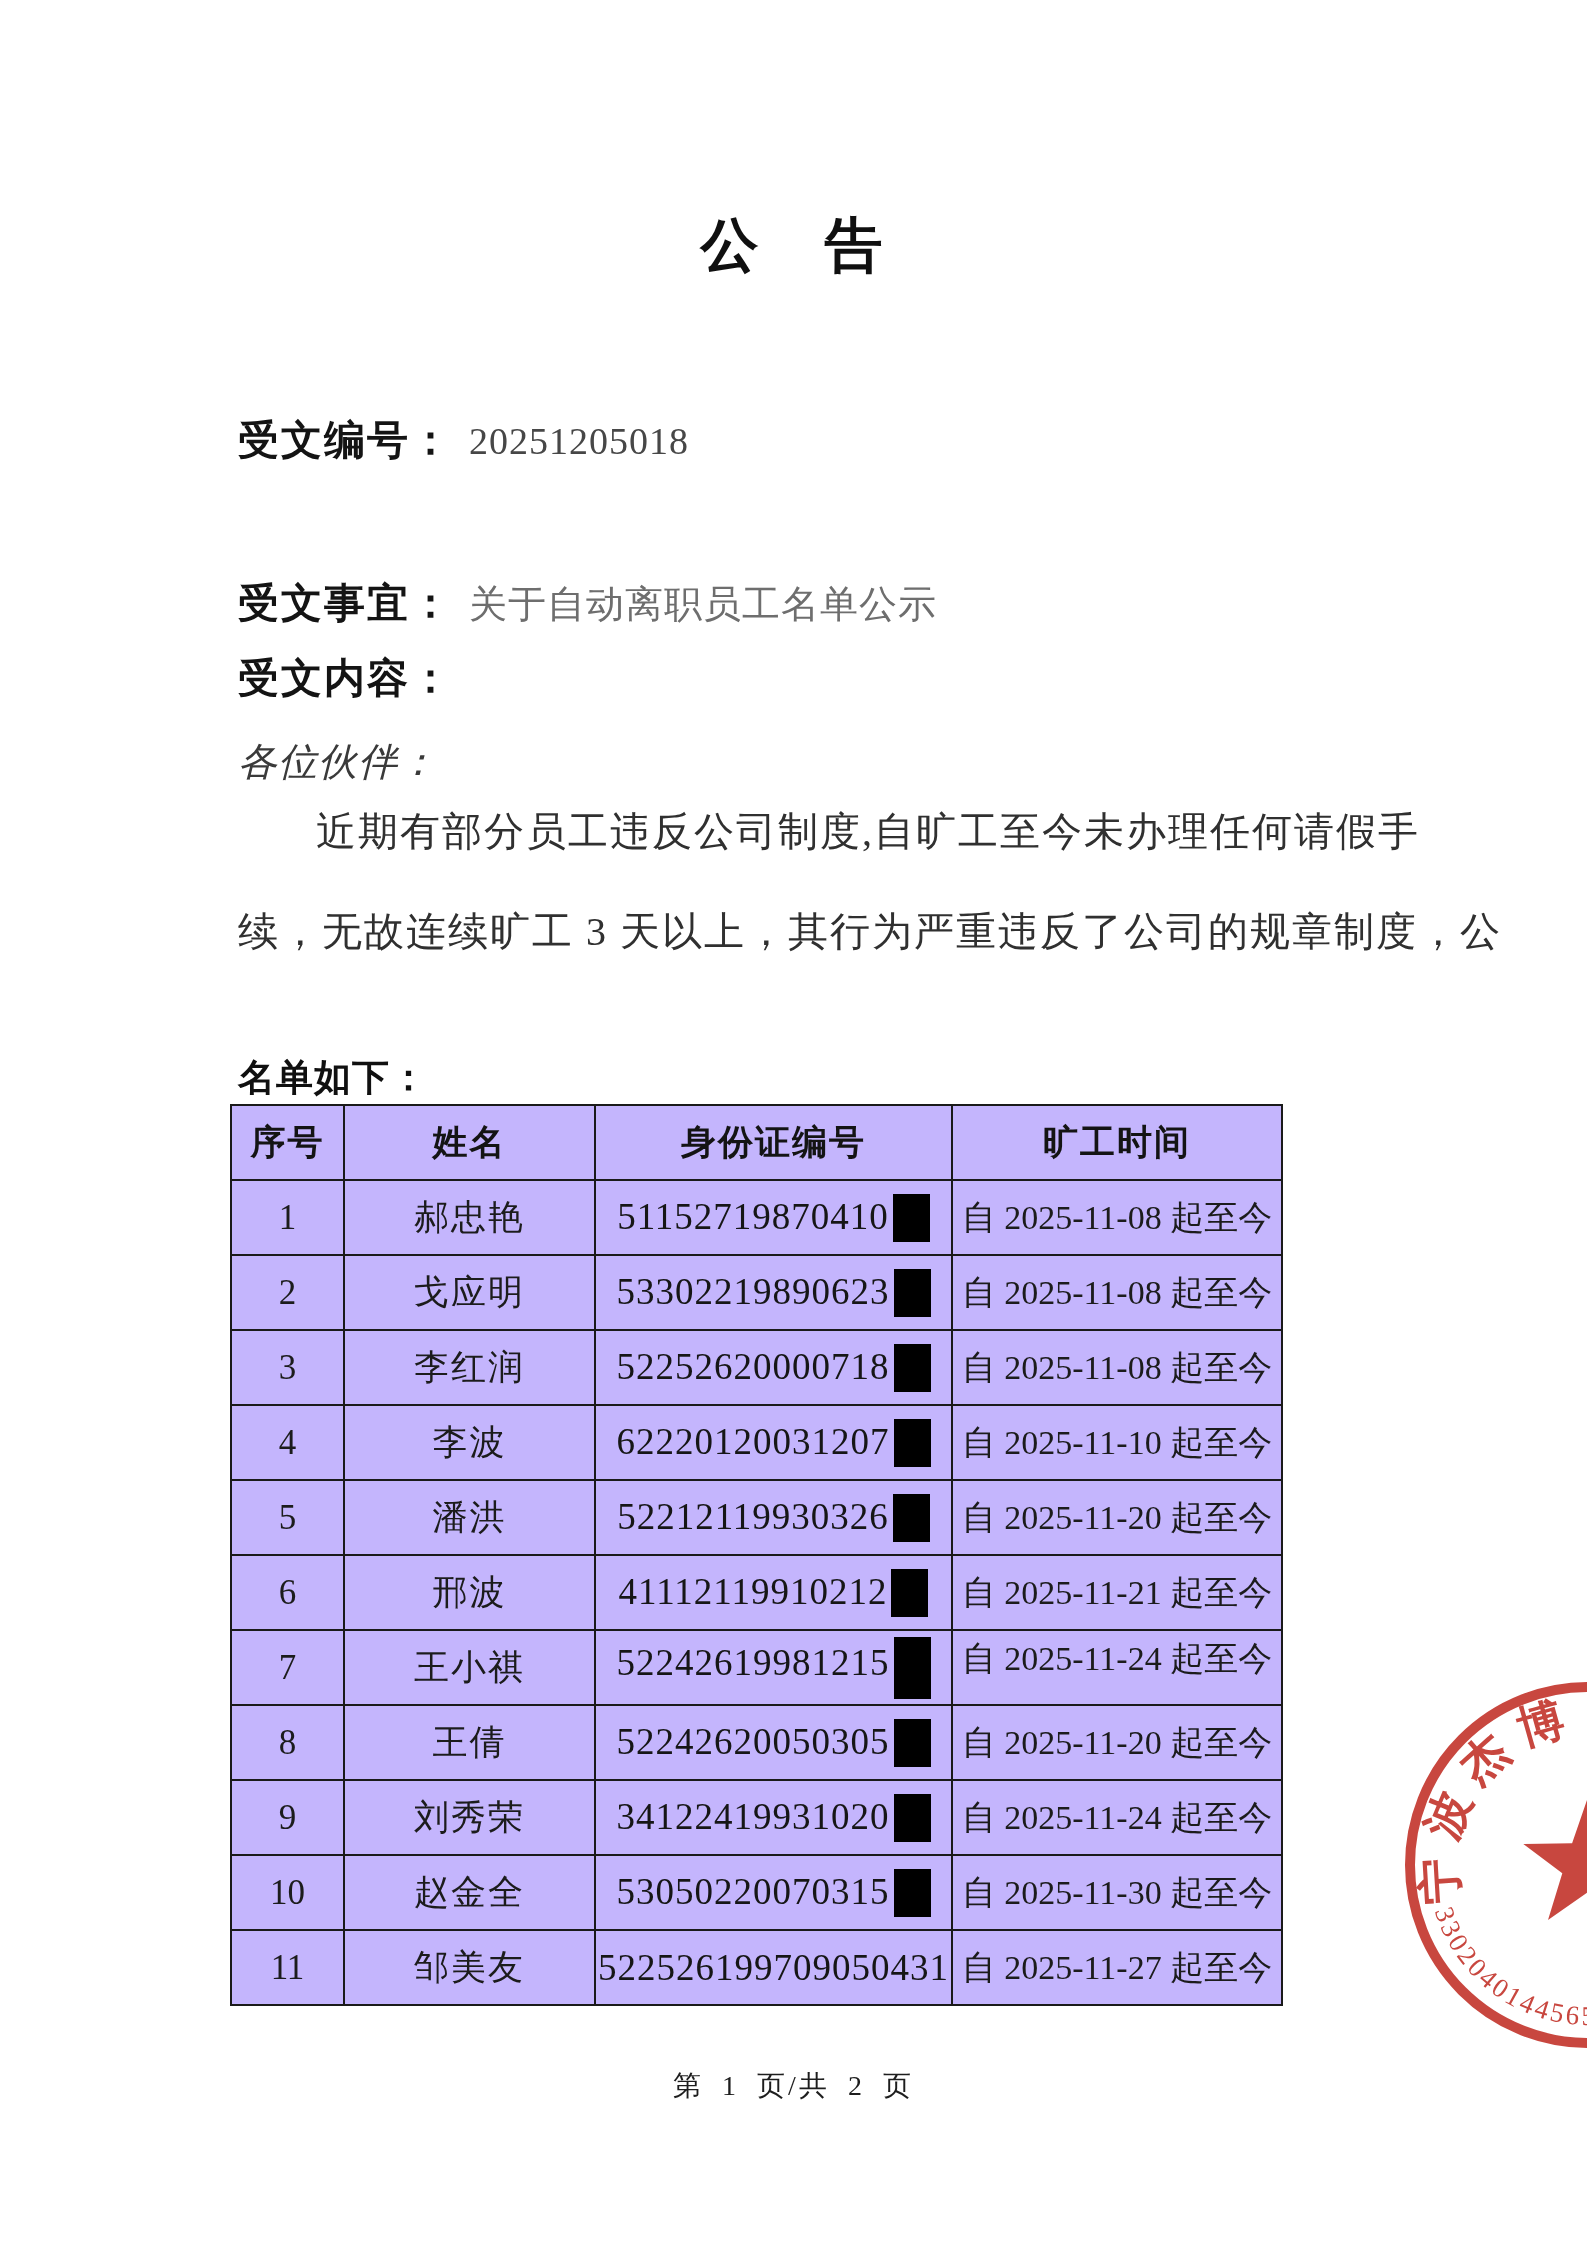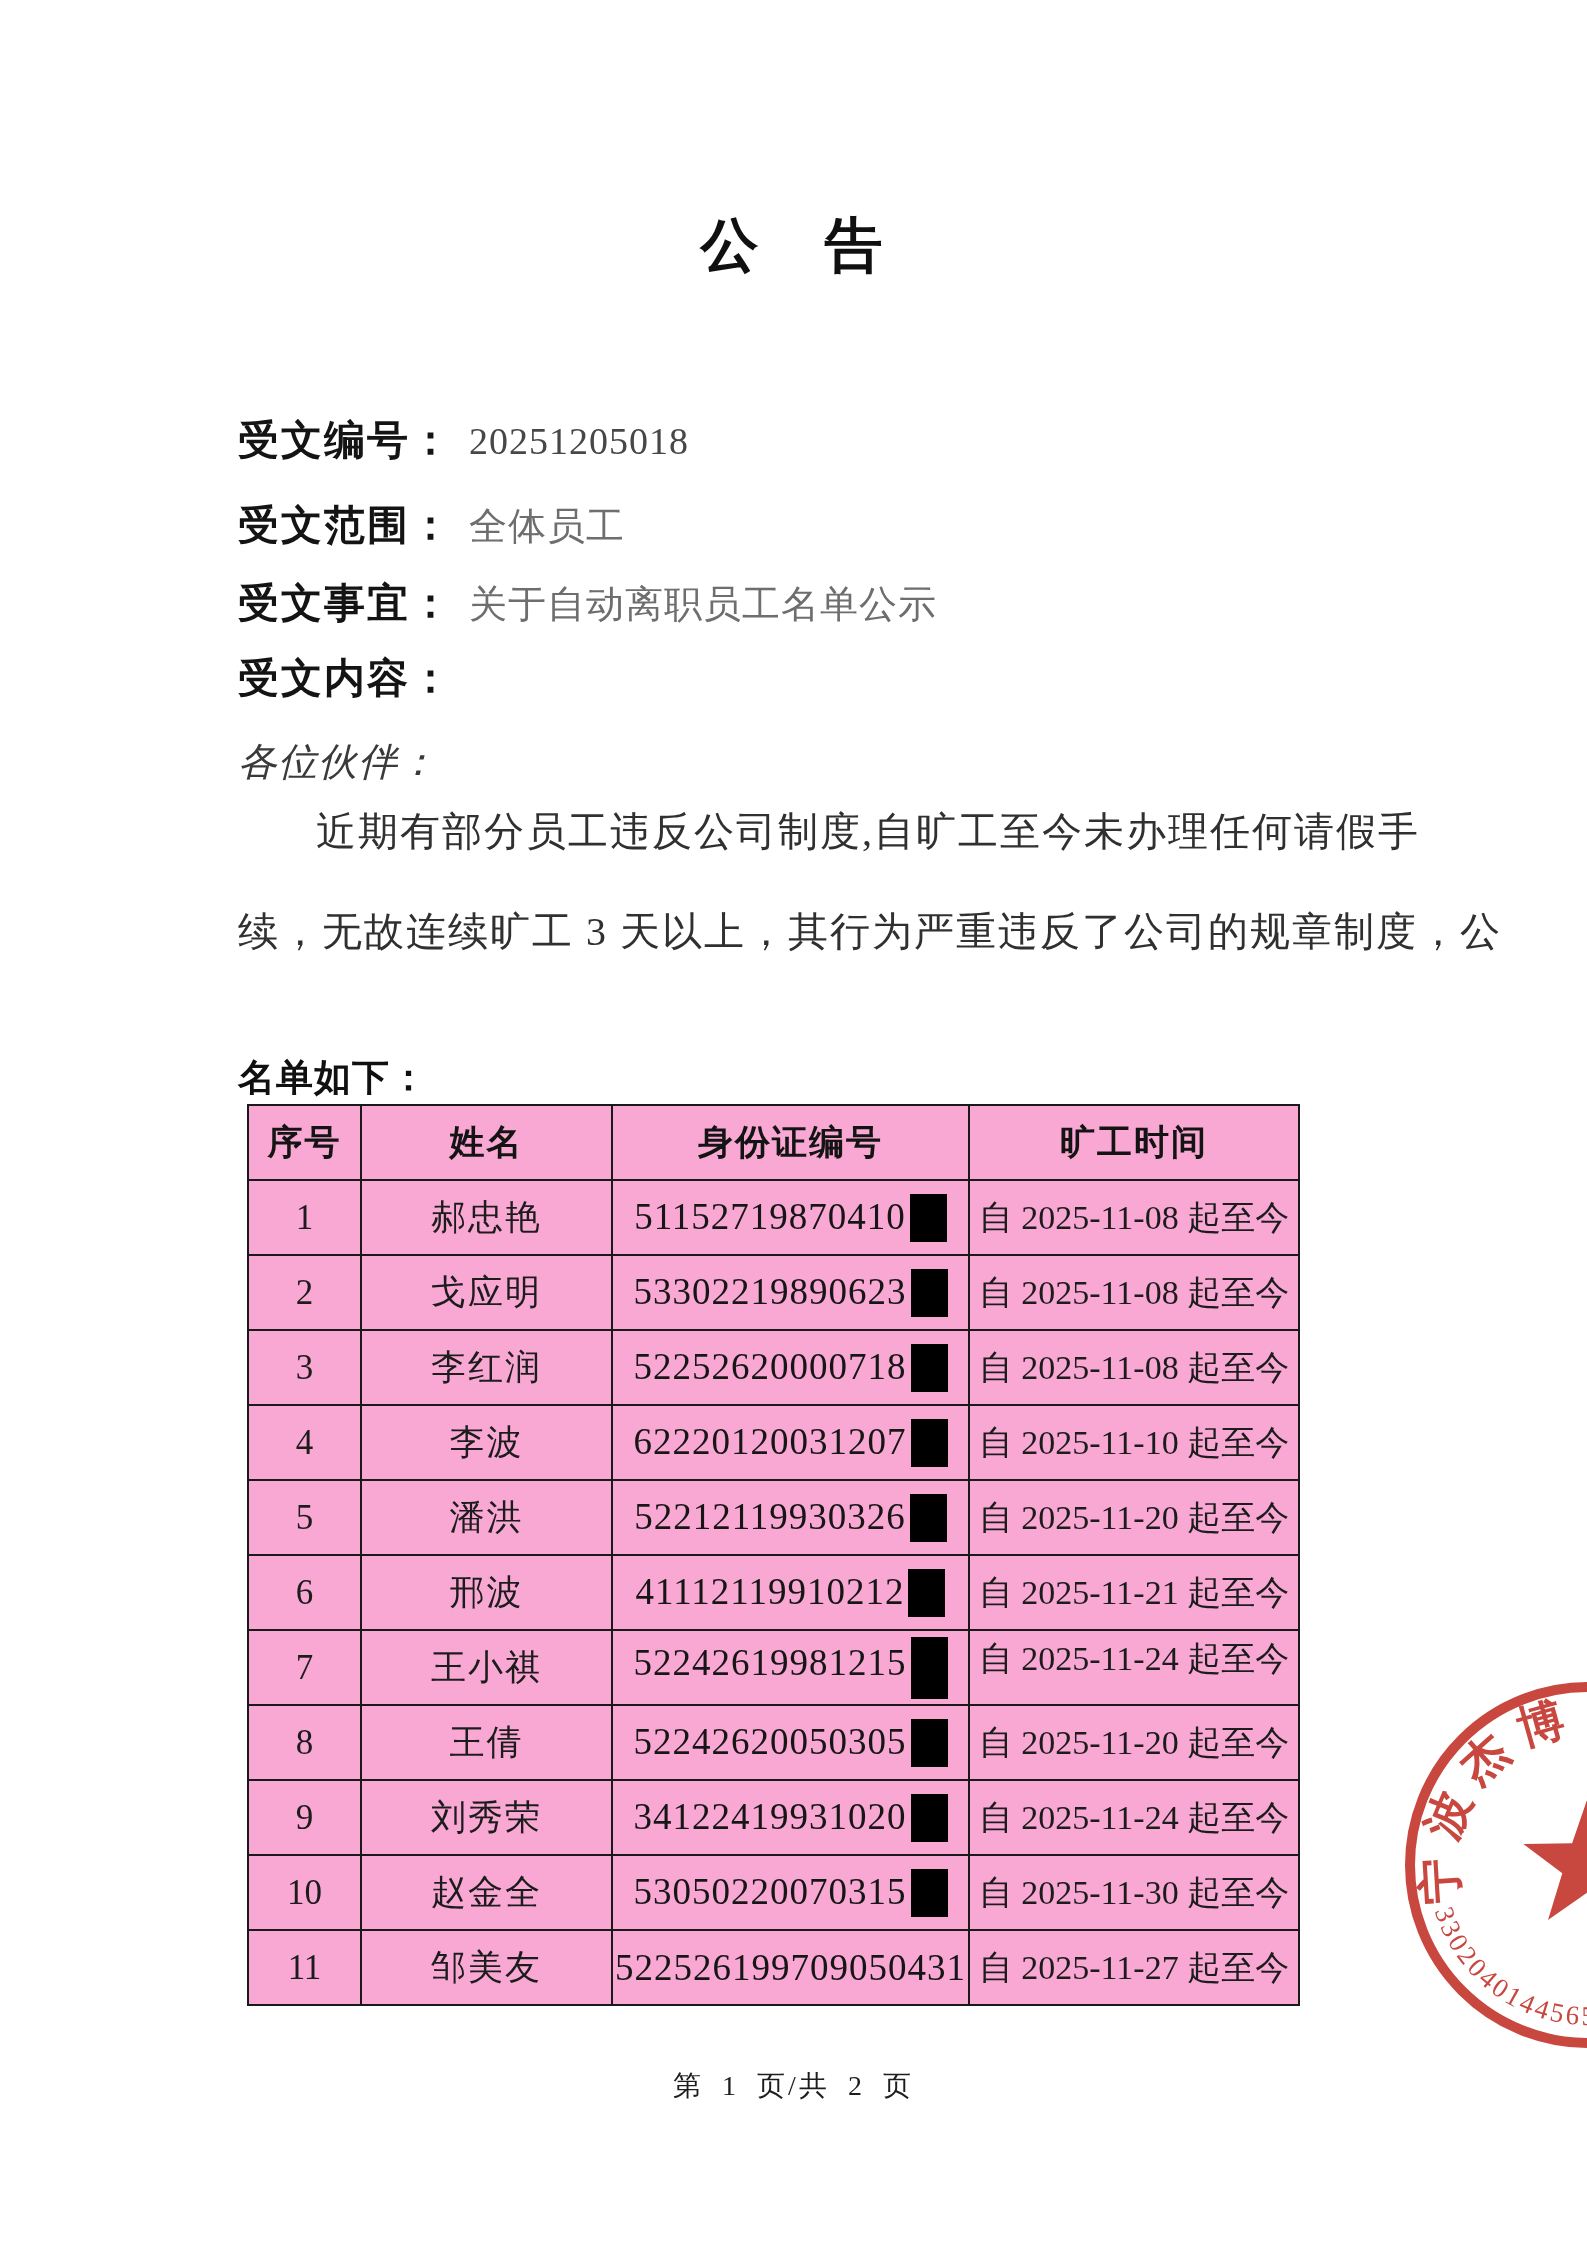--- a/index.html
+++ b/index.html
@@ -22,24 +22,24 @@
   .field-row .flabel{font-size:41px;font-weight:700;color:#141414;letter-spacing:2px;}
   .field-row .fvalue{font-size:38px;margin-left:16px;color:#6e6e6e;letter-spacing:1px;}
   .field-row .fvalue.dark{color:#474747;font-family:"Liberation Serif","DejaVu Serif",serif;}
   .f0{top:396px;} .f1{top:481px;} .f2{top:559px;} .f3{top:634px;text-align:right;}
   .salutation{position:absolute;left:238px;top:718px;font-size:39px;color:#3a3a3a;letter-spacing:1px;font-style:italic;}
   .body-line{position:absolute;left:238px;width:1120px;font-size:40px;color:#303030;letter-spacing:2px;white-space:nowrap;}
   .body-line.indent{padding-left:78px;}
   .bl0{top:787px;} .bl1{top:887px;} .bl2{top:985px;}
   .list-label{position:absolute;left:238px;top:1036px;font-size:37px;font-weight:700;color:#101010;letter-spacing:1px;}
   table.roster{
-    position:absolute;left:247px;top:1087px;
+    position:absolute;left:230px;top:1087px;
     width:1051px;height:709px;
     border-collapse:collapse;table-layout:fixed;
-    background:#f9a8d4;
+    background:#c4b5fd;
   }
   table.roster th, table.roster td{
     border:2px solid #1a1a1a;
     text-align:center;vertical-align:middle;
     padding:0;
     font-family:"Liberation Serif","DejaVu Serif",serif;
   }
   table.roster tr{height:75px;}
   table.roster th{font-size:35px;font-weight:700;color:#141414;letter-spacing:2px;}
   td.c-no{font-size:35px;color:#1c1c1c;}
@@ -61,23 +61,20 @@
 </style>
 </head>
 <body>
 
 <div class="page">
 
   <div class="doc-title">公　告</div>
 
   <div class="field-row f0">
     <span class="flabel">受文编号：</span><span class="fvalue dark">20251205018</span>
-  </div>
-  <div class="field-row f1">
-    <span class="flabel">受文范围：</span><span class="fvalue">全体员工</span>
   </div>
   <div class="field-row f2">
     <span class="flabel">受文事宜：</span><span class="fvalue">关于自动离职员工名单公示</span>
   </div>
   <div class="field-row f3">
     <span class="flabel">受文内容：</span><span class="fvalue"></span>
   </div>
 
   <div class="salutation">各位伙伴：</div>
 

